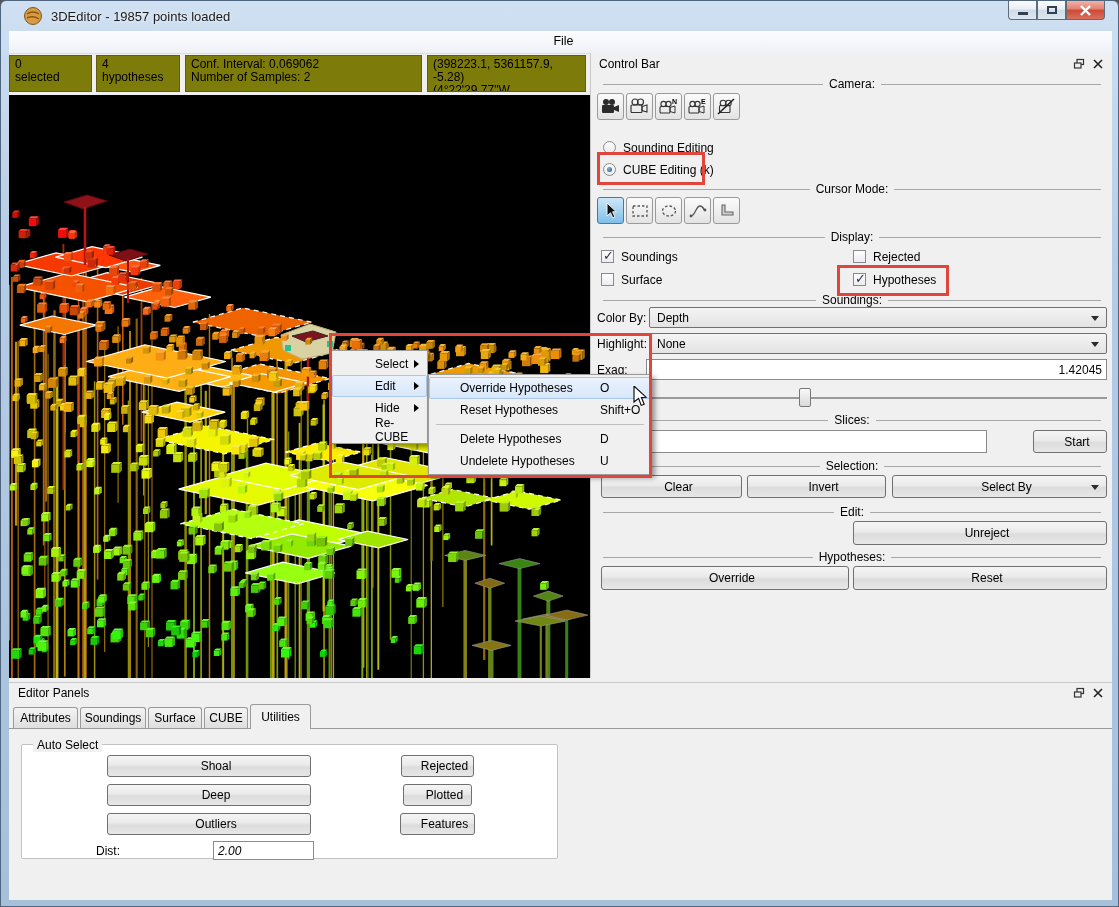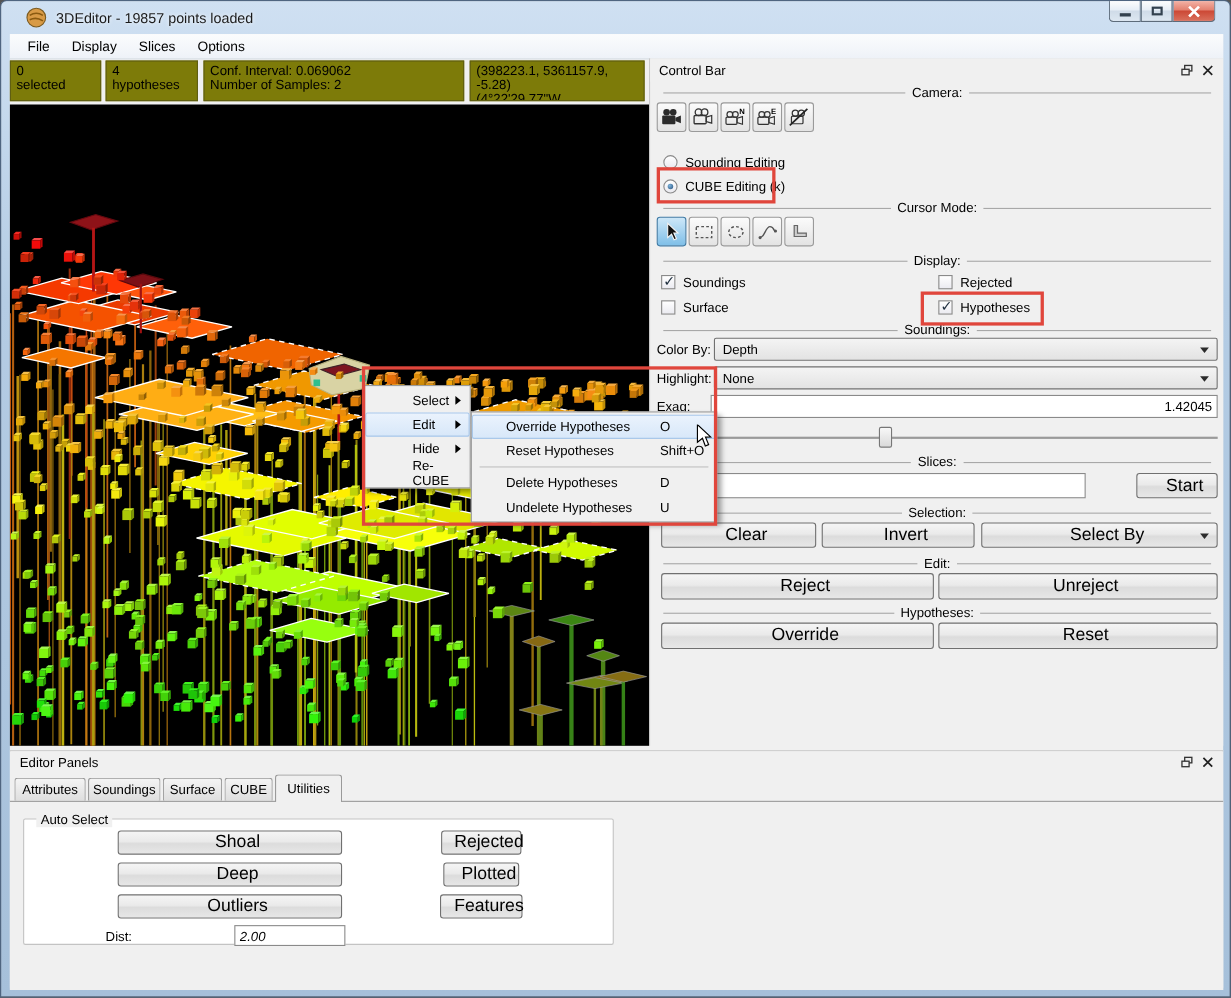--- a/index.html
+++ b/index.html
@@ -15,37 +15,37 @@
   .caps{position:absolute;right:13px;top:0;display:flex;}
   .cap{width:29px;height:19px;border:1px solid #5d6b7a;border-top:none;display:flex;align-items:center;justify-content:center;
     background:linear-gradient(#fdfdfd,#e7eef6 45%,#cfdbe8 50%,#dde7f1);}
   .cap.first{border-radius:0 0 0 4px;}
   .cap.close{width:39px;border-radius:0 0 4px 0;background:linear-gradient(#f3b2a5,#e3806f 45%,#cc4835 50%,#d9705c);}
   .glyph-min{width:10px;height:3px;background:#33414f;margin-top:6px;}
   .glyph-max{width:10px;height:8px;border:2px solid #33414f;background:transparent;}
   
   .client{position:absolute;left:8px;top:30px;width:1103px;height:869px;background:#f0f0f0;}
   .menubar{position:absolute;left:8px;top:30px;width:1103px;height:23px;display:flex;align-items:center;
-    background:linear-gradient(#fbfcfd,#eef2f8);border-bottom:1px solid #d8dee6;padding-left:6px;}
+    background:linear-gradient(#fbfcfd,#eef2f8);border-bottom:1px solid #d8dee6;padding-left:6px;flex-direction:column;}
   .menuitem{padding:3px 10px;font-size:12.5px;cursor:default;}
   .statusbox{position:absolute;background:#7d7b09;border:1px solid #5f5e12;color:#000;
     padding:2px 5px;line-height:13px;font-size:12px;overflow:hidden;}
   
   .viewport{position:absolute;left:8px;top:94px;width:581px;height:583px;background:#000;}
   
   .dockhead{position:absolute;display:flex;align-items:center;font-size:12px;background:#f0f0f0;padding:0 8px;}
   .dockbtns{position:absolute;right:6px;top:3px;display:flex;gap:4px;}
   .dockbtn{width:15px;height:14px;display:flex;align-items:center;justify-content:center;}
   .controlbar{position:absolute;left:589px;top:52px;width:522px;height:625px;background:#f0f0f0;border-left:1px solid #c9c9c9;}
   .editordock{position:absolute;left:8px;top:681px;width:1103px;height:218px;background:#f0f0f0;border-top:1px solid #c9c9c9;}
   
   .sep{position:absolute;display:flex;align-items:center;font-size:12px;color:#000;height:14px;}
   .sep::before,.sep::after{content:"";flex:1;height:1px;background:#a8a8a8;margin:0 6px;}
   
-  .btn{position:absolute;border:1px solid #707070;border-radius:3px;font-size:16px;color:#000;
+  .btn{position:absolute;border:1px solid #707070;border-radius:3px;font-size:12px;color:#000;
     background:linear-gradient(#f5f5f5,#eaeaea 45%,#dcdcdc 55%,#e7e7e7);
     display:flex;align-items:center;justify-content:center;cursor:default;padding-left:14px;}
   .toolbtn{position:absolute;width:27px;height:27px;border:1px solid #9a9a9a;border-radius:3px;
     background:linear-gradient(#fbfbfb,#e3e3e3);display:flex;align-items:center;justify-content:center;}
   .toolbtn.sel{background:linear-gradient(#cde7f8,#7fbfe8);border-color:#3f7ba6;}
   .combo{position:absolute;border:1px solid #707070;border-radius:2px;font-size:12px;
     background:linear-gradient(#f4f4f4,#e3e3e3);display:flex;align-items:center;padding:0 7px;}
   .dd-arrow{position:absolute;right:7px;top:8px;width:0;height:0;border-left:4px solid transparent;border-right:4px solid transparent;border-top:5px solid #2b2b2b;}
   .lineedit{position:absolute;border:1px solid #8a8a8a;background:#fff;font-size:12px;padding:0 4px;font-family:inherit;color:#000;}
   .lbl{position:absolute;font-size:12px;display:flex;align-items:center;}
@@ -3308,21 +3308,20 @@
   <div class="btn" style="left:600px;top:474px;width:141px;height:23px;">Clear</div>
   <div class="btn" style="left:746px;top:474px;width:139px;height:23px;">Invert</div>
   <div class="btn" style="left:891px;top:474px;width:215px;height:23px;">
     <span>Select By</span>
     <span class="dd-arrow" style="top:9px;"></span>
   </div>
 
   <div class="sep" style="left:596px;top:504px;width:510px;">
       <span>Edit:</span>
     </div>
-  <div class="btn" style="left:600px;top:520px;width:248px;height:24px;">Reject</div>
   <div class="btn" style="left:852px;top:520px;width:254px;height:24px;">Unreject</div>
 
   <div class="sep" style="left:596px;top:549px;width:510px;">
       <span>Hypotheses:</span>
     </div>
   <div class="btn" style="left:600px;top:565px;width:248px;height:24px;">Override</div>
   <div class="btn" style="left:852px;top:565px;width:254px;height:24px;">Reset</div>
 
   <div class="editordock"></div>
   <div class="dockhead" style="left:9px;top:682px;width:1101px;height:20px;">

